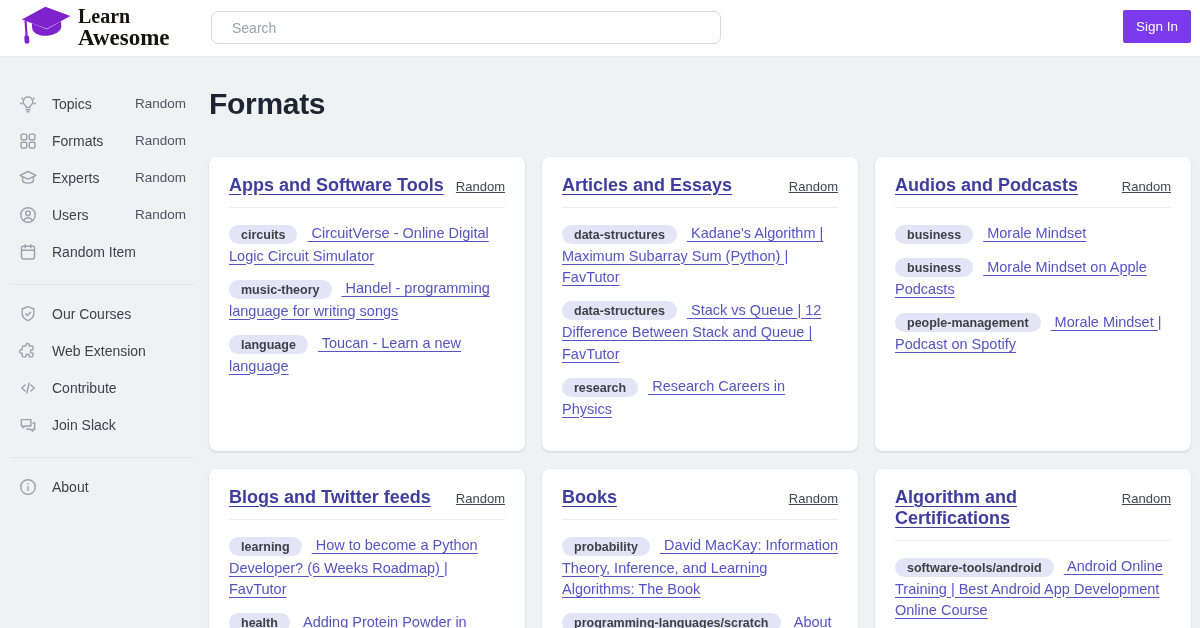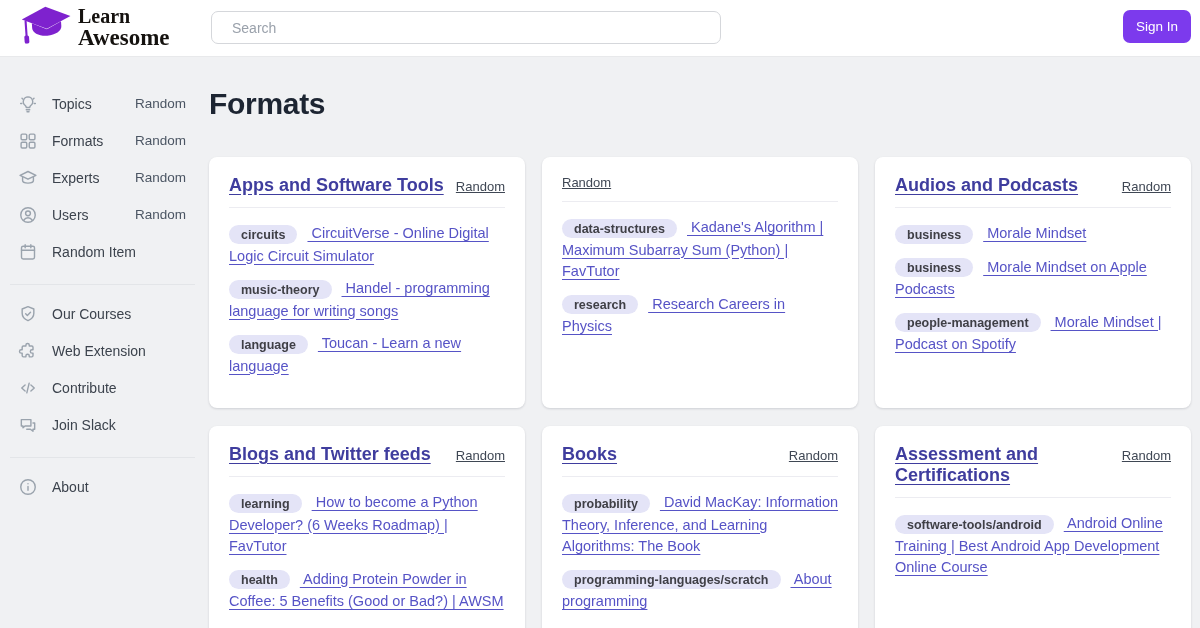--- a/index.html
+++ b/index.html
@@ -8,21 +8,21 @@
 
   
   .header { position:relative; height:57px; background:#ffffff; border-bottom:1px solid #e8e9eb; display:flex; align-items:center; padding-left:20px; }
   .logo { display:flex; align-items:center; text-decoration:none; color:#15120f; }
   .logo-cap { width:52px; height:48px; margin-right:6px; }
   .logo-text { font-family:"Liberation Serif","DejaVu Serif",serif; font-weight:700; line-height:1.02; }
   .logo-line1 { display:block; font-size:20px; }
   .logo-line2 { display:block; font-size:23px; }
   .search-input { position:absolute; left:211px; top:11px; width:510px; height:33px; border:1px solid #d5d7db; border-radius:7px; padding:0 12px 0 20px; font-size:14px; color:#333; background:#fff; outline:none; font-family:inherit; }
   .search-input::placeholder { color:#9aa1ab; }
-  .signin-btn { position:absolute; right:9px; top:10px; height:33px; padding:0 13px; background:var(--brand-purple,#7c3aed); color:#fff; font-size:13.5px; font-weight:500; border:none; border-radius:7px; cursor:pointer; font-family:inherit; }
+  .signin-btn { position:absolute; right:9px; top:10px; height:33px; padding:0 13px; background:var(--brand-purple,#7c3aed); color:#fff; font-size:13.5px; font-weight:500; border:none; border-radius:2px; cursor:pointer; font-family:inherit; }
 
   
   .content { display:flex; height:571px; }
 
   
   .sidebar { width:209px; flex-shrink:0; padding-top:28px; }
   .side-item { height:37px; display:flex; align-items:center; padding:0 23px 0 18px; cursor:pointer; }
   .side-icon { width:20px; height:20px; color:#9aa3ad; margin-right:14px; display:flex; flex-shrink:0; }
   .side-icon svg { width:100%; height:100%; fill:none; stroke:currentColor; stroke-width:1.7; stroke-linecap:round; stroke-linejoin:round; }
   .side-label { font-size:14px; color:#3c434d; font-weight:500; flex:1; }
@@ -199,28 +199,32 @@
   </p>
 
   <p class="entry">
     <span class="tag">language</span><a class="entry-link"> Toucan - Learn a new language</a>
   </p>
 </div>
   </section>
 
   <section class="card">
     <div class="card-head">
+      <a class="card-title">Articles and Essays</a>
       <a class="card-random">Random</a>
     </div>
     <div class="card-divider"></div>
     <div class="card-items">
   <p class="entry">
     <span class="tag">data-structures</span><a class="entry-link"> Kadane's Algorithm | Maximum Subarray Sum (Python) | FavTutor</a>
   </p>
 
+  <p class="entry">
+    <span class="tag">data-structures</span><a class="entry-link"> Stack vs Queue | 12 Difference Between Stack and Queue | FavTutor</a>
+  </p>
 
   <p class="entry">
     <span class="tag">research</span><a class="entry-link"> Research Careers in Physics</a>
   </p>
 </div>
   </section>
 
   <section class="card">
     <div class="card-head">
       <a class="card-title">Audios and Podcasts</a>
@@ -273,21 +277,21 @@
 
   <p class="entry">
     <span class="tag">programming-languages/scratch</span><a class="entry-link"> About programming</a>
   </p>
 
 </div>
   </section>
 
   <section class="card">
     <div class="card-head">
-      <a class="card-title">Assessment and Certifications</a>
+      <a class="card-title">Algorithm and Certifications</a>
       <a class="card-random">Random</a>
     </div>
     <div class="card-divider"></div>
     <div class="card-items">
   <p class="entry">
     <span class="tag">software-tools/android</span><a class="entry-link"> Android Online Training | Best Android App Development Online Course</a>
   </p>
 
 </div>
   </section>

